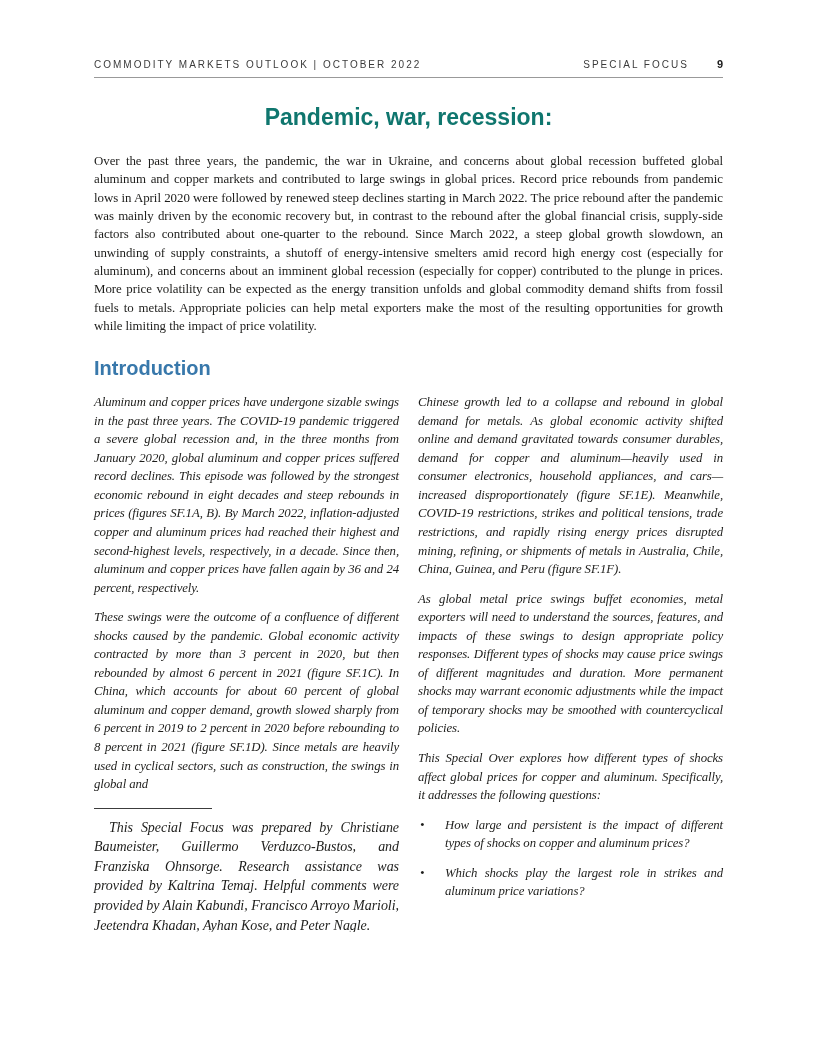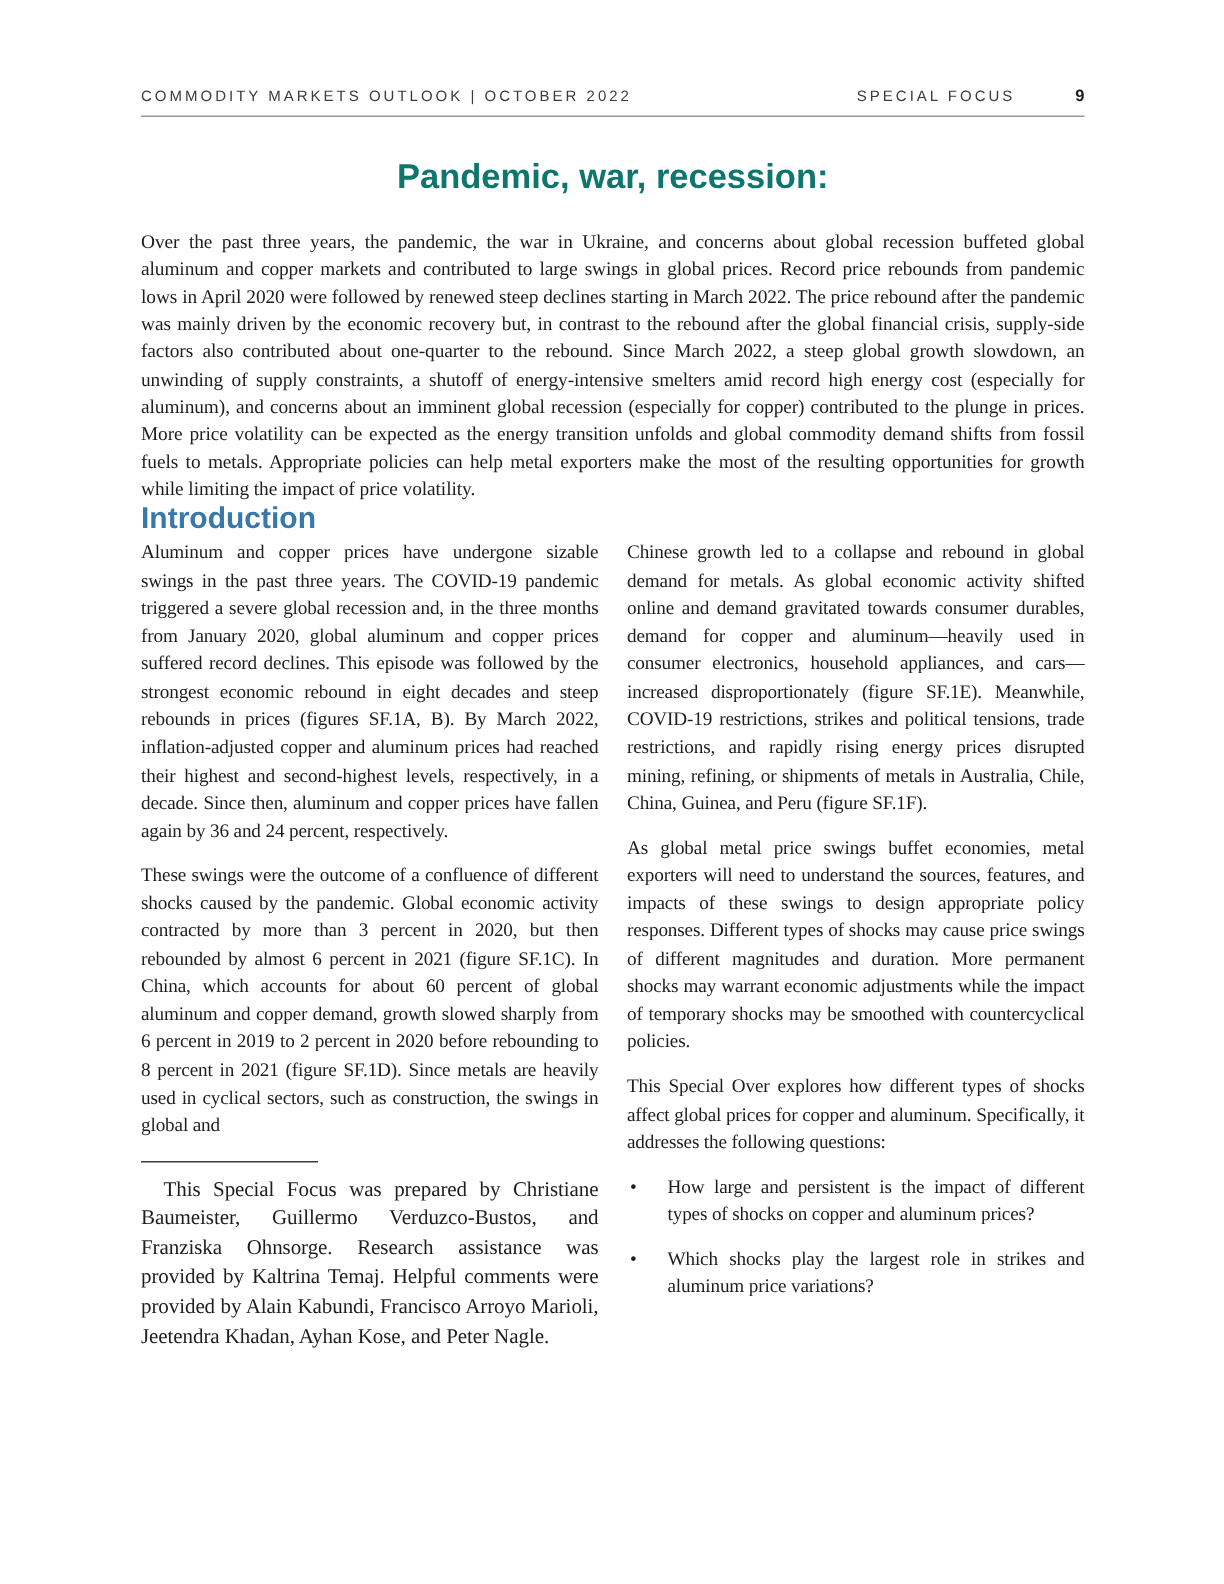--- a/index.html
+++ b/index.html
@@ -25,21 +25,21 @@
     display: flex;
     justify-content: space-between;
     align-items: baseline;
     font-family: "Liberation Sans", sans-serif;
     font-size: 10px;
     letter-spacing: 2px;
     color: #3b3b3b;
     padding-bottom: 7px;
     border-bottom: 1px solid #999999;
   }
-  .running-header .right-group { display: flex; align-items: baseline; gap: 40px; justify-content: space-between; }
+  .running-header .right-group { display: flex; align-items: baseline; gap: 28px; justify-content: space-between; }
   .page-number { font-weight: bold; font-size: 11px; color: #1a1a1a; letter-spacing: 0; }
   
   .article-title {
     margin-top: 24px;
     text-align: center;
     font-family: "Liberation Sans", sans-serif;
     font-weight: bold;
     font-size: 23px;
     line-height: 1.35;
     color: #0f766e;
@@ -47,30 +47,32 @@
   
   .abstract {
     margin-top: 19px;
     font-size: 12.9px;
     line-height: 1.42;
     text-align: justify;
     letter-spacing: -0.05px;
   }
   
   .section-heading {
+    margin-top: 22px;
     font-family: "Liberation Sans", sans-serif;
     font-weight: bold;
     font-size: 20px;
     color: #3878ab;
   }
   
   .columns {
-    margin-top: 1px;
+    margin-top: 13px;
     display: flex;
     gap: 19px;
+    font-style: italic;
   }
   .col {
     flex: 1;
     font-size: 12.8px;
     line-height: 1.45;
     text-align: justify;
     letter-spacing: -0.1px;
   }
   .col p { margin-bottom: 11px; }
   

